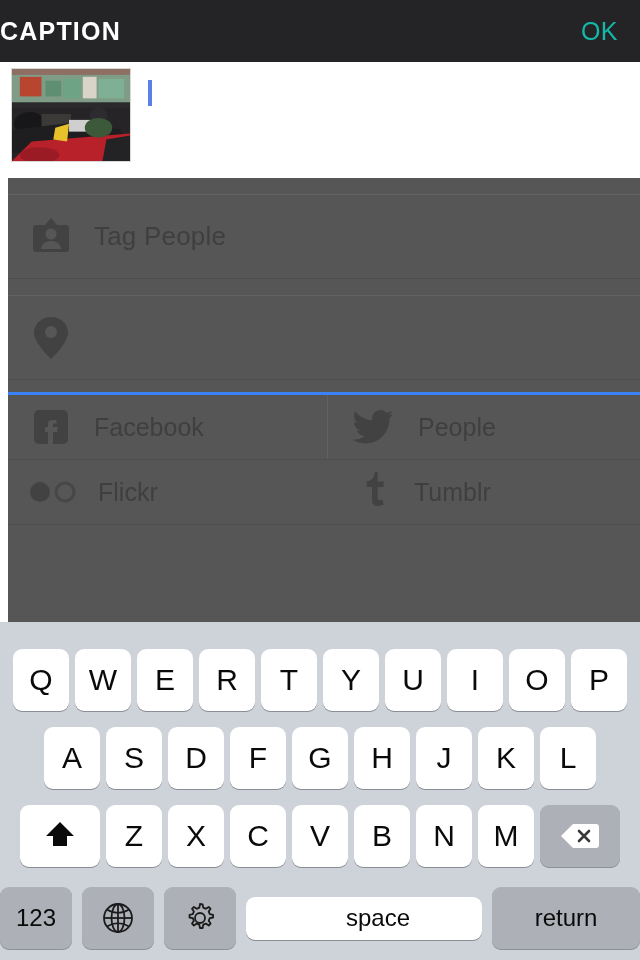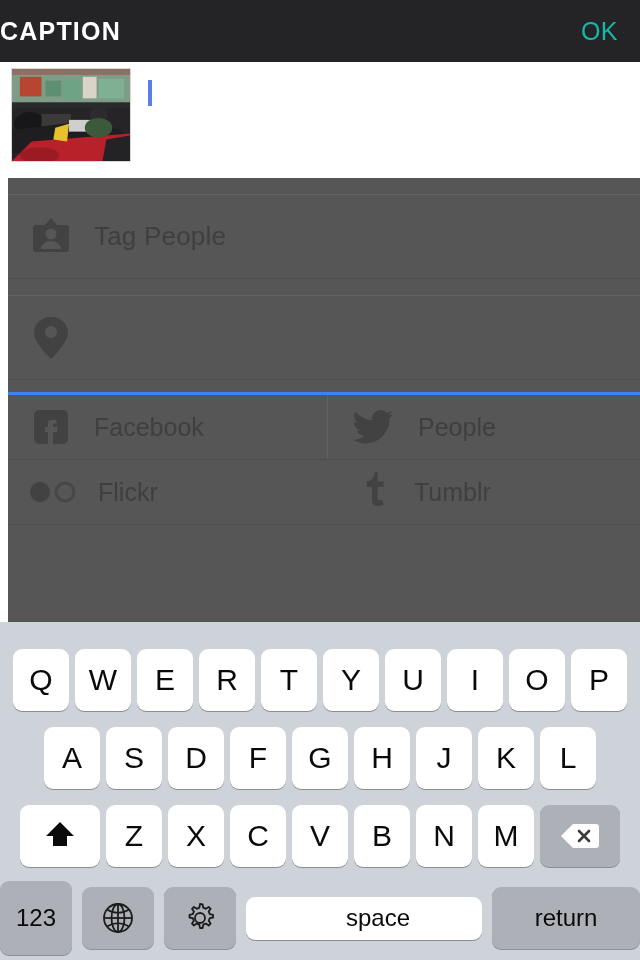--- a/index.html
+++ b/index.html
@@ -170,21 +170,21 @@
     box-sizing: border-box;
     flex: none;
   }
   .key.letter { width: 56px; height: 62px; margin: 0 3px; }
   .key.gray {
     background: #adb0b6;
     box-shadow: 0 1px 0 #8c9097;
   }
   .key.shift { width: 80px; height: 62px; margin: 0 3px 0 6px; }
   .key.backspace { width: 80px; height: 62px; margin: 0 6px 0 3px; }
-  .key.num { width: 72px; height: 74px; margin: 0 5px 0 8px; font-size: 24px; }
+  .key.num { width: 72px; height: 62px; margin: 0 5px 0 8px; font-size: 24px; }
   .key.globe { width: 72px; height: 62px; margin: 0 5px; }
   .key.gear { width: 72px; height: 62px; margin: 0 5px; }
   .key.space { width: 236px; height: 43px; margin: 0 5px; font-size: 24px; padding-left: 28px; }
   .key.return { width: 148px; height: 62px; margin: 0 8px 0 5px; font-size: 24px; }
 
   .kb-row.r2 .key.letter { margin: 0 3px; }
 
   svg { display: block; }
 </style>
 </head>

